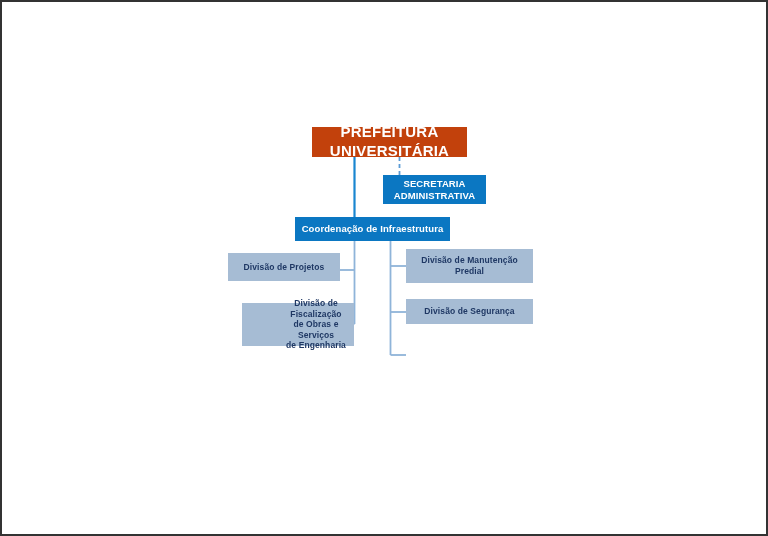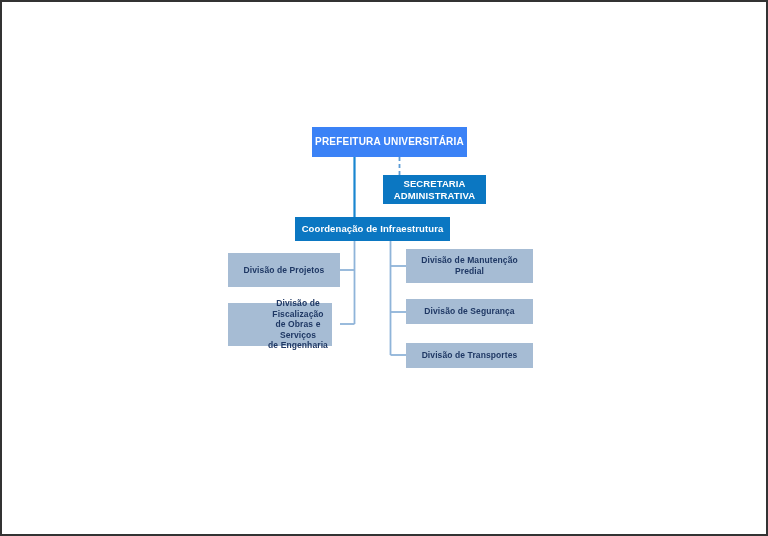--- a/index.html
+++ b/index.html
@@ -39,24 +39,24 @@
     position: absolute;
     box-sizing: border-box;
     display: flex;
     align-items: center;
     justify-content: center;
     text-align: center;
     line-height: 1.25;
     white-space: pre-line;
   }
   .node-root {
-    background: #3b82f6;
+    background: #c2410c;
     color: #ffffff;
     font-weight: bold;
-    font-size: 10px;
+    font-size: 15px;
     letter-spacing: 0.2px;
   }
   .node-staff {
     background: #0b77c2;
     color: #ffffff;
     font-weight: bold;
     font-size: 9.5px;
     letter-spacing: 0.1px;
   }
   .node-coord {
@@ -96,27 +96,26 @@
       <line x1="388.5" y1="353" x2="404" y2="353" stroke="#8fb4d9" stroke-width="1.8"></line>
     </svg>
 
     <div class="node node-root" style="left:310px; top:125px; width:155px; height:30px;">PREFEITURA UNIVERSITÁRIA</div>
 
     <div class="node node-staff" style="left:381px; top:173px; width:103px; height:29px;">SECRETARIA
 ADMINISTRATIVA</div>
 
     <div class="node node-coord" style="left:293px; top:215px; width:155px; height:24px;">Coordenação de Infraestrutura</div>
 
-    <div class="node node-div" style="left:226px; top:251px; width:112px; height:34px;">Divisão de Projetos</div>
+    <div class="node node-div" style="left:226px; top:251px; width:112px; height:28px;">Divisão de Projetos</div>
 
-    <div class="node node-div" style="left:226px; top:301px; width:104px; height:43px;padding-left:36px;">Divisão de Fiscalização
+    <div class="node node-div" style="left:240px; top:301px; width:112px; height:43px;padding-left:36px;">Divisão de Fiscalização
 de Obras e Serviços
 de Engenharia</div>
 
     <div class="node node-div" style="left:404px; top:297px; width:127px; height:25px;">Divisão de Segurança</div>
 
     <div class="node node-div" style="left:404px; top:247px; width:127px; height:34px;">Divisão de Manutenção
 Predial</div>
 
-    <div class="node node-div" style="left:404px; top:341px; width:127px; height:25px;">Divisão de  Transportes</div>
 
   </div>
 </div>
 
 </body></html>

